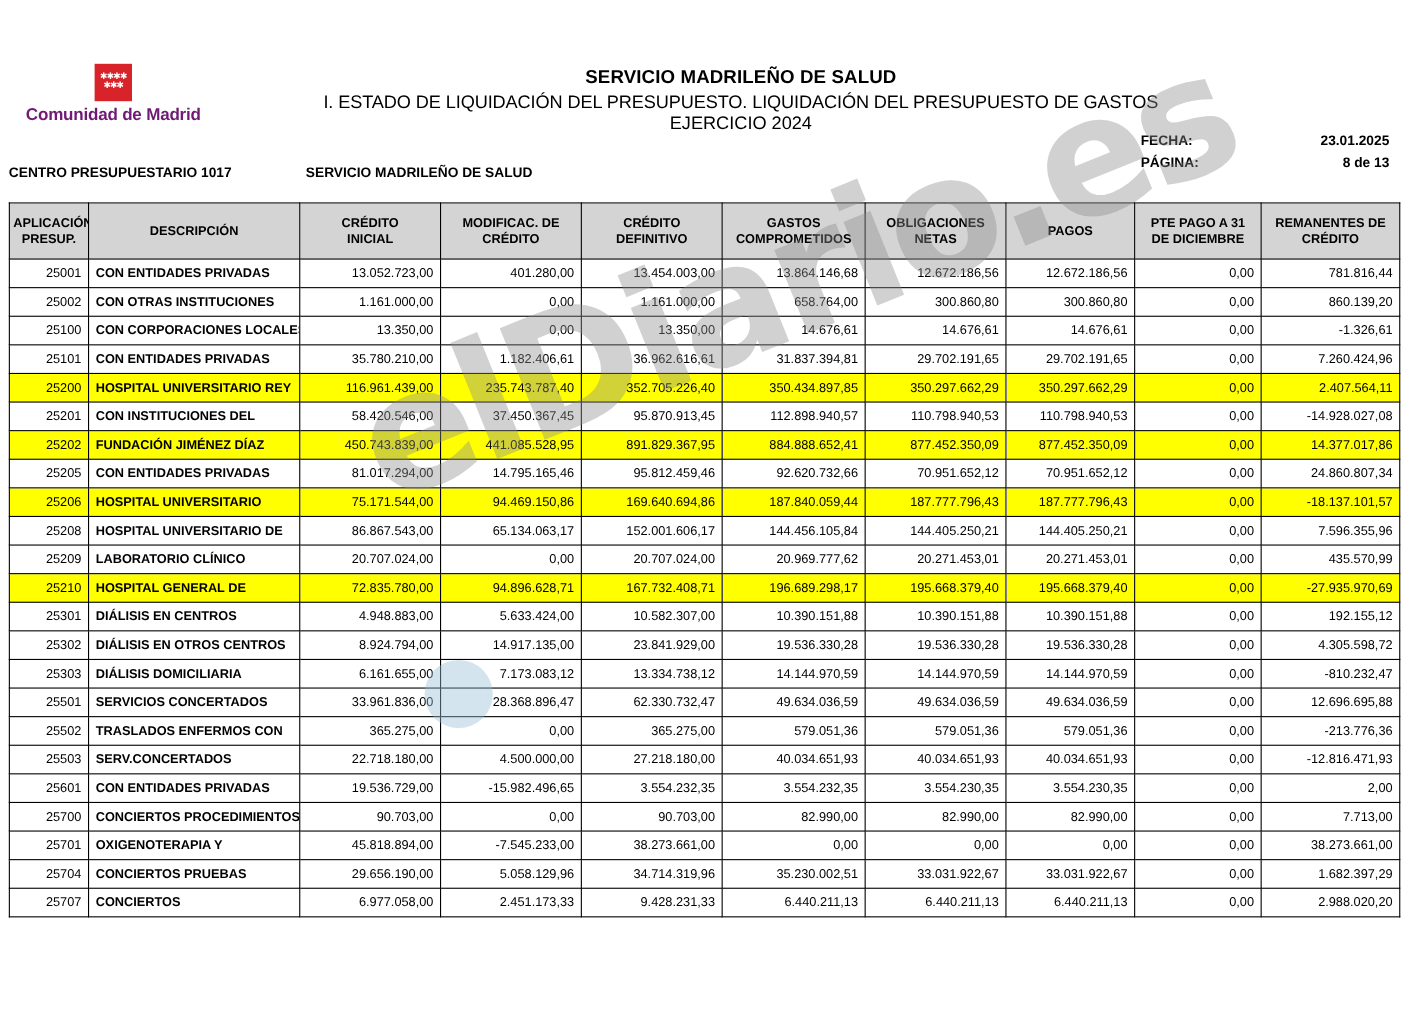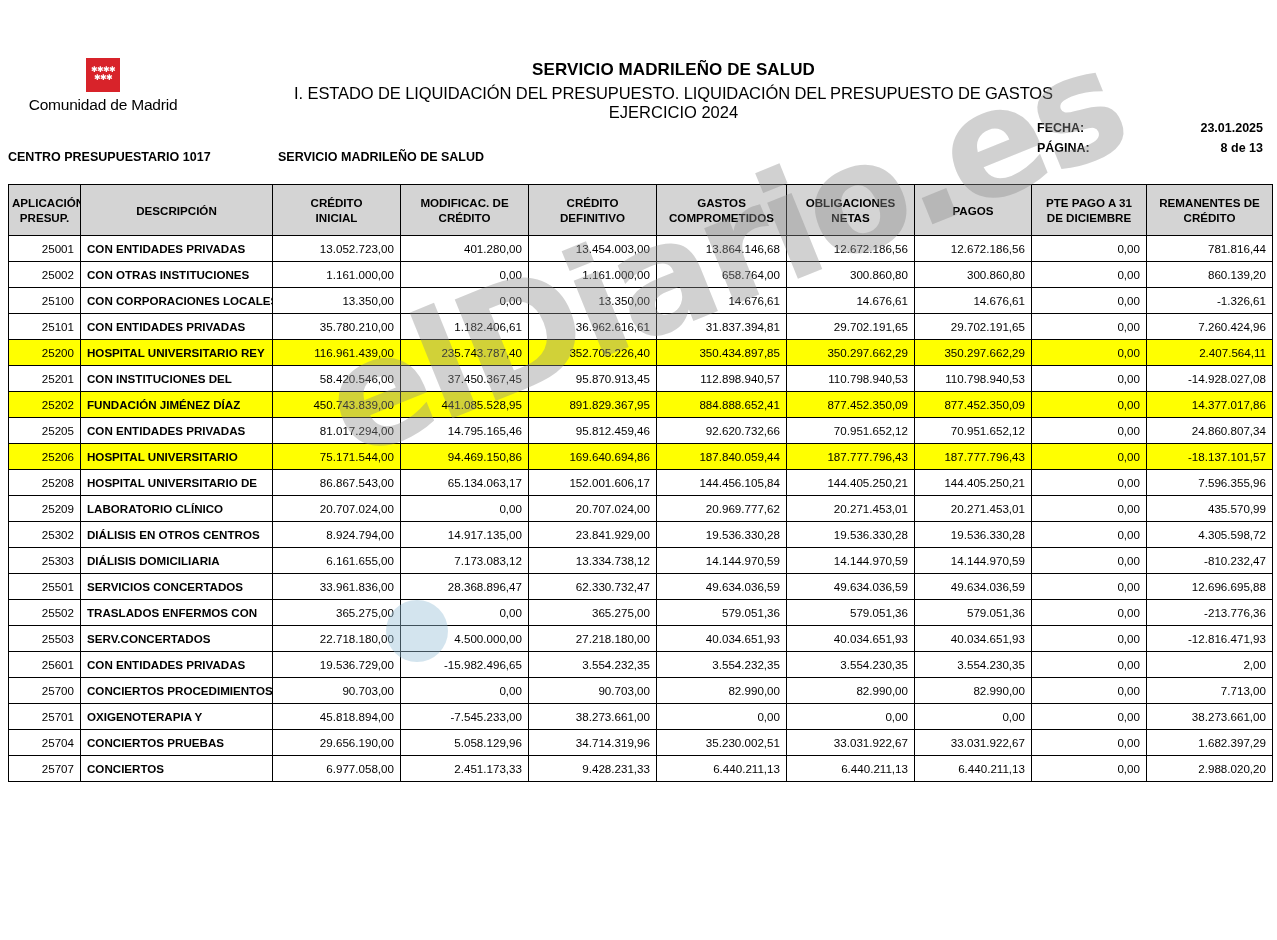--- a/index.html
+++ b/index.html
@@ -74,23 +74,23 @@
     position: relative;
   }
   .brand-mark .star {
     position: absolute;
     color: #ffffff;
     font-size: 8px;
     line-height: 8px;
   }
   .brand-name {
     font-size: 15.5px;
-    font-weight: normal;
+    font-weight: bold;
     letter-spacing: -0.2px;
-    color: #000000;
+    color: #701a75;
   }
   .titles {
     position: absolute;
     left: 190px;
     right: 120px;
     top: 60px;
     text-align: center;
   }
   .title-main {
     font-size: 17px;
@@ -411,20 +411,44 @@
           <td class="c-desc">LABORATORIO CLÍNICO</td>
           <td class="c-num">20.707.024,00</td>
           <td class="c-num">0,00</td>
           <td class="c-num">20.707.024,00</td>
           <td class="c-num">20.969.777,62</td>
           <td class="c-num">20.271.453,01</td>
           <td class="c-num">20.271.453,01</td>
           <td class="c-num">0,00</td>
           <td class="c-num">435.570,99</td>
         </tr>
+        <tr class="hl">
+          <td class="c-code">25210</td>
+          <td class="c-desc">HOSPITAL GENERAL DE</td>
+          <td class="c-num">72.835.780,00</td>
+          <td class="c-num">94.896.628,71</td>
+          <td class="c-num">167.732.408,71</td>
+          <td class="c-num">196.689.298,17</td>
+          <td class="c-num">195.668.379,40</td>
+          <td class="c-num">195.668.379,40</td>
+          <td class="c-num">0,00</td>
+          <td class="c-num">-27.935.970,69</td>
+        </tr>
+        <tr>
+          <td class="c-code">25301</td>
+          <td class="c-desc">DIÁLISIS EN CENTROS</td>
+          <td class="c-num">4.948.883,00</td>
+          <td class="c-num">5.633.424,00</td>
+          <td class="c-num">10.582.307,00</td>
+          <td class="c-num">10.390.151,88</td>
+          <td class="c-num">10.390.151,88</td>
+          <td class="c-num">10.390.151,88</td>
+          <td class="c-num">0,00</td>
+          <td class="c-num">192.155,12</td>
+        </tr>
         <tr>
           <td class="c-code">25302</td>
           <td class="c-desc">DIÁLISIS EN OTROS CENTROS</td>
           <td class="c-num">8.924.794,00</td>
           <td class="c-num">14.917.135,00</td>
           <td class="c-num">23.841.929,00</td>
           <td class="c-num">19.536.330,28</td>
           <td class="c-num">19.536.330,28</td>
           <td class="c-num">19.536.330,28</td>
           <td class="c-num">0,00</td>

